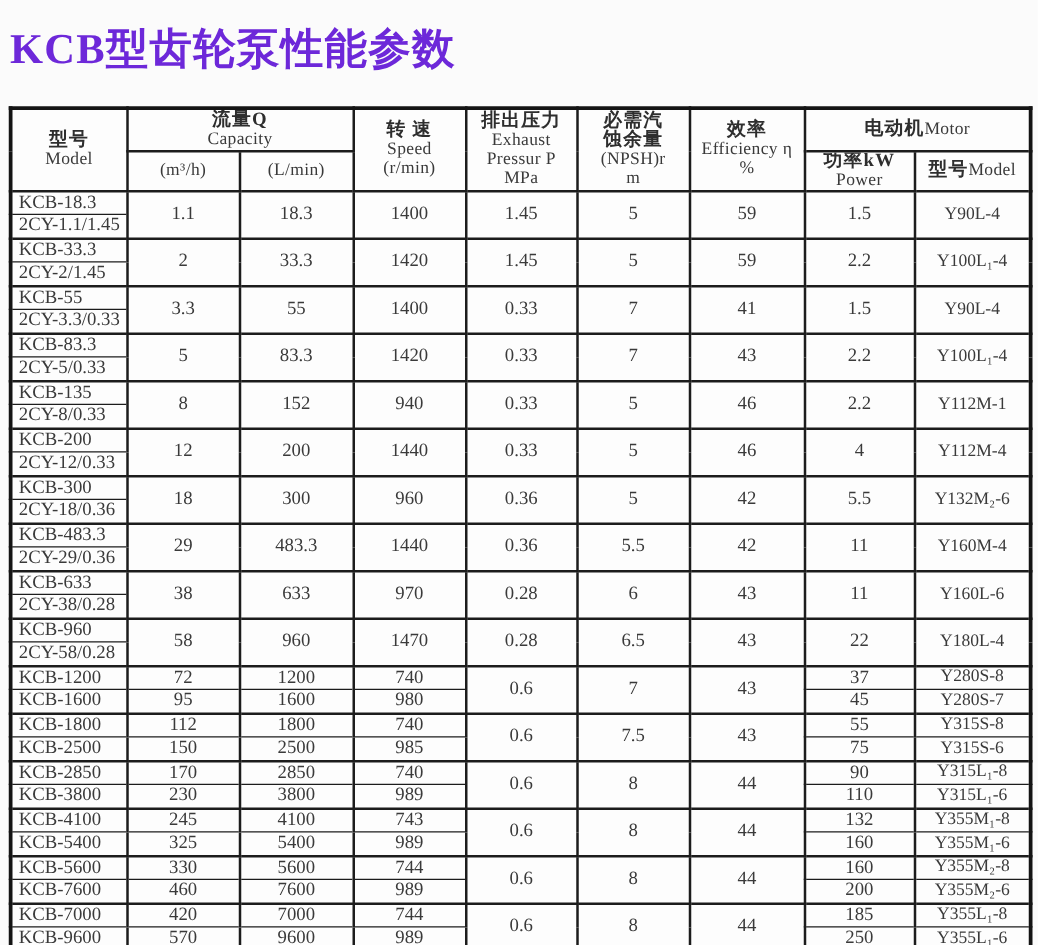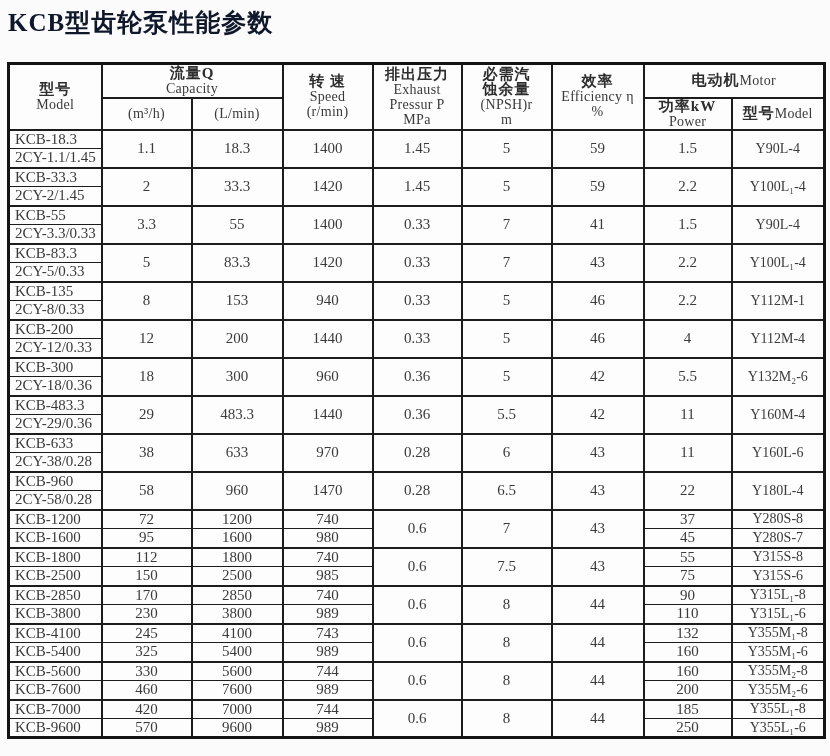--- a/index.html
+++ b/index.html
@@ -6,24 +6,24 @@
     margin: 0; padding: 0;
     width: 830px; height: 756px;
     background: #fbfbfb;
     font-family: "Liberation Serif", "DejaVu Serif", serif;
     color: #3a3a3a;
     overflow: hidden;
   }
   .page { width: 830px; height: 756px; position: relative; }
 
   .doc-title {
-    margin: 6px 0 0 8px;
-    font-size: 25px;
+    margin: 16px 0 0 8px;
+    font-size: 34px;
     font-weight: bold;
-    color: #0f172a;
+    color: #6d28d9;
     letter-spacing: 1px;
   }
 
   table.pump-table {
     border-collapse: collapse;
     table-layout: fixed;
     width: 816px;
     margin: 23px 0 0 7px;
     border: 3px solid #141414;
     background: #fdfdfd;
@@ -178,21 +178,21 @@
           <td rowspan="2">43</td>
           <td rowspan="2">2.2</td>
           <td class="motor-cell-style" rowspan="2">Y100L₁-4</td>
         </tr>
         <tr>
           <td class="model bt-thin">2CY-5/0.33</td>
         </tr>
         <tr>
           <td class="model bb-thin">KCB-135</td>
           <td rowspan="2">8</td>
-          <td rowspan="2">153</td>
+          <td rowspan="2">152</td>
           <td rowspan="2">940</td>
           <td rowspan="2">0.33</td>
           <td rowspan="2">5</td>
           <td rowspan="2">46</td>
           <td rowspan="2">2.2</td>
           <td class="motor-cell-style" rowspan="2">Y112M-1</td>
         </tr>
         <tr>
           <td class="model bt-thin">2CY-8/0.33</td>
         </tr>

